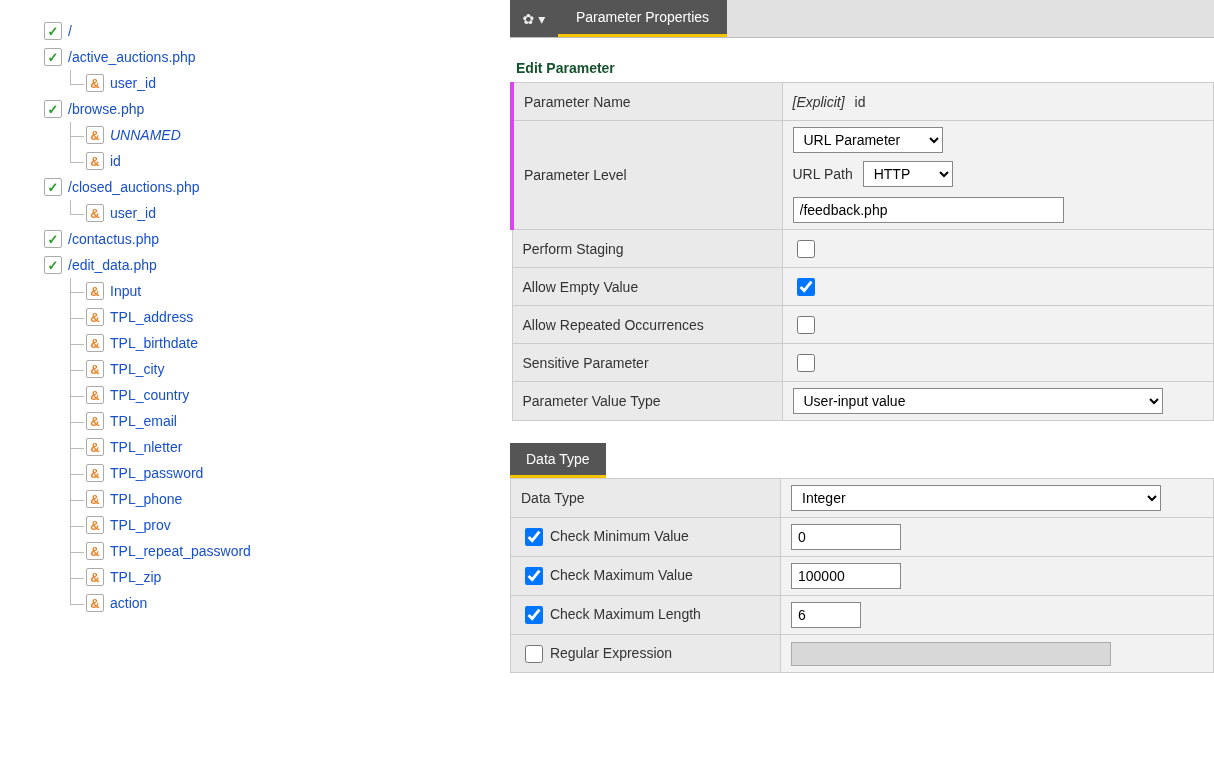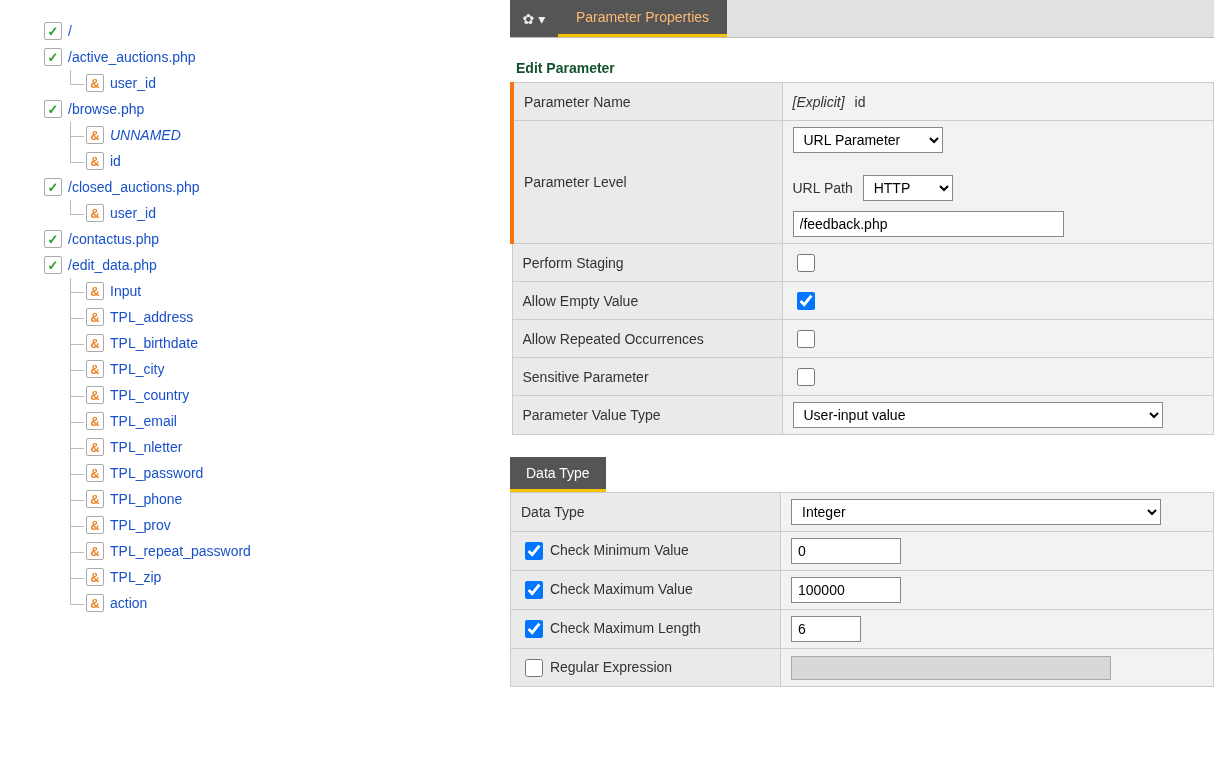--- a/index.html
+++ b/index.html
@@ -125,21 +125,21 @@
     background: #555;
     display: flex;
     align-items: center;
     justify-content: center;
     color: #eee;
     gap: 4px;
     cursor: pointer;
   }
   .tab-main {
     background: #555;
-    color: #fdba74;
+    color: #ffffff;
     padding: 0 18px;
     display: flex;
     align-items: center;
     border-bottom: 3px solid #f5c400;
   }
   .panel-body {
     padding: 22px 0 0 0;
   }
   .section-title {
     font-weight: bold;
@@ -158,21 +158,21 @@
     vertical-align: middle;
   }
   table.props td.label {
     width: 270px;
     color: #333;
   }
   table.props td.val {
     background: #f2f2f2;
   }
   .explicit { font-style: italic; margin-right: 6px;}
-  .row-accent td.label { border-left: 4px solid #f97316; }
+  .row-accent td.label { border-left: 4px solid #d946ef; }
   .sel, .txt {
     font-family: inherit;
     font-size: 14px;
     border: 1px solid #888;
     background: #fff;
     height: 26px;
     padding: 2px 6px;
   }
   .sel { min-width: 150px; }
   .wide { width: 370px; }
@@ -374,21 +374,21 @@
             <tr class="row-accent">
           <td class="label">Parameter Name</td>
           <td class="val">
             <span class="explicit">[Explicit]</span>
             <span>id</span>
           </td>
         </tr>
         <tr class="row-accent">
           <td class="label">Parameter Level</td>
           <td class="val">
-            <div class="inline-row" style="margin-bottom:22px;">
+            <div class="inline-row" style="margin-bottom:8px;">
               <select class="sel">
                 <option>URL Parameter</option>
               </select>
             </div>
             <div class="inline-row">
               <span>URL Path</span>
               <select class="sel" style="min-width:90px">
                 <option>HTTP</option>
               </select>
               <input class="txt" style="width: 271px;" value="/feedback.php">

